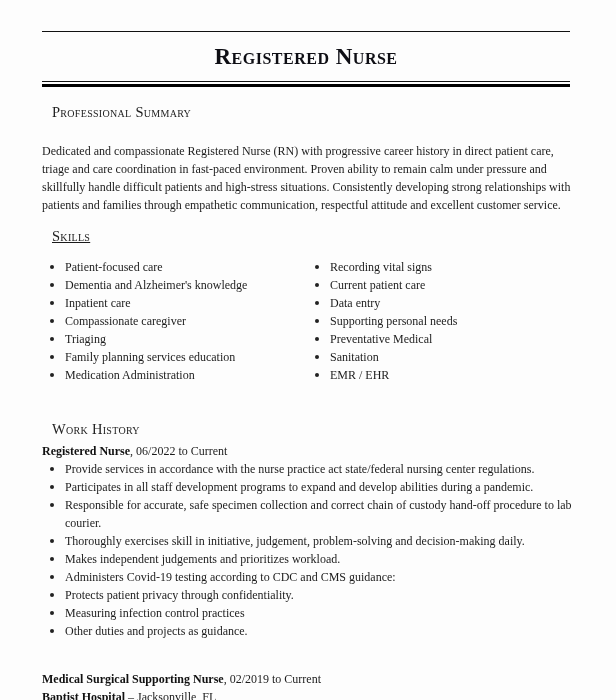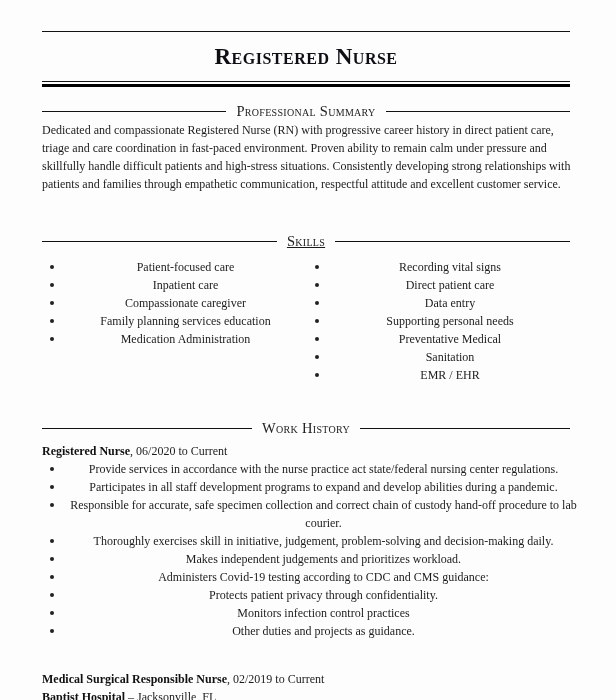--- a/index.html
+++ b/index.html
@@ -55,40 +55,41 @@
       top: 84px;
       width: 528px;
       border-top: 3px solid #000;
     }
     .section-head {
       position: absolute;
       left: 0;
       width: 528px;
       height: 20px;
       display: flex;
-      align-items: center;
+      align-items: flex-start;
+      flex-direction: column;
     }
     .section-head .line {
       flex: 1;
       border-top: 1px solid #111;
       height: 0;
     }
     .section-head .label {
       padding: 0 10px;
       font-size: 14.5px;
       font-variant: small-caps;
       color: #222;
       letter-spacing: 0.3px;
       line-height: 20px;
       white-space: nowrap;
     }
     .summary {
       position: absolute;
       left: 0;
-      top: 121px;
+      top: 142px;
       width: 530px;
       font-size: 12px;
       line-height: 18px;
       color: #1c1c1c;
     }
     .skills {
       position: absolute;
       left: 0;
       top: 258px;
       width: 528px;
@@ -99,21 +100,20 @@
       margin: 0;
       padding: 0;
       width: 264px;
     }
     .bullet-item {
       position: relative;
       padding-left: 23px;
       font-size: 12px;
       line-height: 18px;
       color: #1c1c1c;
-      text-align: center;
     }
     .bullet-item::before {
       content: "";
       position: absolute;
       left: 8px;
       top: 7px;
       width: 4px;
       height: 4px;
       border-radius: 50%;
       background: #222;
@@ -155,63 +155,65 @@
   <div class="rule-double-thin"></div>
   <div class="rule-double-thick"></div>
 
   <div class="section-head" style="top:101px;">
     <div class="line"></div>
     <div class="label">Professional Summary</div>
     <div class="line"></div>
   </div>
   <div class="summary">Dedicated and compassionate Registered Nurse (RN) with progressive career history in direct patient care, triage and care coordination in fast-paced environment. Proven ability to remain calm under pressure and skillfully handle difficult patients and high-stress situations. Consistently developing strong relationships with patients and families through empathetic communication, respectful attitude and excellent customer service.</div>
 
-  <div class="section-head" style="top:231px;text-decoration:underline;">
+  <div class="section-head" style="top:225px;text-decoration:underline;">
     <div class="line"></div>
     <div class="label">Skills</div>
     <div class="line"></div>
   </div>
   <div class="skills">
     <ul class="col-left">
       <li class="bullet-item">Patient-focused care</li>
+      <li class="bullet-item">Dementia and Alzheimer's knowledge</li>
       <li class="bullet-item">Inpatient care</li>
       <li class="bullet-item">Compassionate caregiver</li>
+      <li class="bullet-item">Triaging</li>
       <li class="bullet-item">Family planning services education</li>
       <li class="bullet-item">Medication Administration</li>
     </ul>
     <ul class="col-right">
       <li class="bullet-item">Recording vital signs</li>
-      <li class="bullet-item">Direct patient care</li>
+      <li class="bullet-item">Current patient care</li>
       <li class="bullet-item">Data entry</li>
       <li class="bullet-item">Supporting personal needs</li>
       <li class="bullet-item">Preventative Medical</li>
       <li class="bullet-item">Sanitation</li>
       <li class="bullet-item">EMR / EHR</li>
     </ul>
   </div>
 
   <div class="section-head" style="top:418px;">
     <div class="line"></div>
     <div class="label">Work History</div>
     <div class="line"></div>
   </div>
 
   <div class="job" style="top:442px;">
-    <div class="job-title-line"><b>Registered Nurse</b><span>, 06/2020 to Current</span></div>
+    <div class="job-title-line"><b>Registered Nurse</b><span>, 06/2022 to Current</span></div>
     <ul>
       <li class="bullet-item">Provide services in accordance with the nurse practice act state/federal nursing center regulations.</li>
       <li class="bullet-item">Participates in all staff development programs to expand and develop abilities during a pandemic.</li>
       <li class="bullet-item">Responsible for accurate, safe specimen collection and correct chain of custody hand-off procedure to lab courier.</li>
       <li class="bullet-item">Thoroughly exercises skill in initiative, judgement, problem-solving and decision-making daily.</li>
       <li class="bullet-item">Makes independent judgements and prioritizes workload.</li>
       <li class="bullet-item">Administers Covid-19 testing according to CDC and CMS guidance:</li>
       <li class="bullet-item">Protects patient privacy through confidentiality.</li>
-      <li class="bullet-item">Monitors infection control practices</li>
+      <li class="bullet-item">Measuring infection control practices</li>
       <li class="bullet-item">Other duties and projects as guidance.</li>
     </ul>
   </div>
 
   <div class="job" style="top:670px;">
-    <div class="job-title-line"><b>Medical Surgical Responsible Nurse</b><span>, 02/2019 to Current</span></div>
+    <div class="job-title-line"><b>Medical Surgical Supporting Nurse</b><span>, 02/2019 to Current</span></div>
     <div class="employer-line"><b>Baptist Hospital</b><span> – Jacksonville, FL</span></div>
   </div>
 
 </div>
 
 </body></html>

